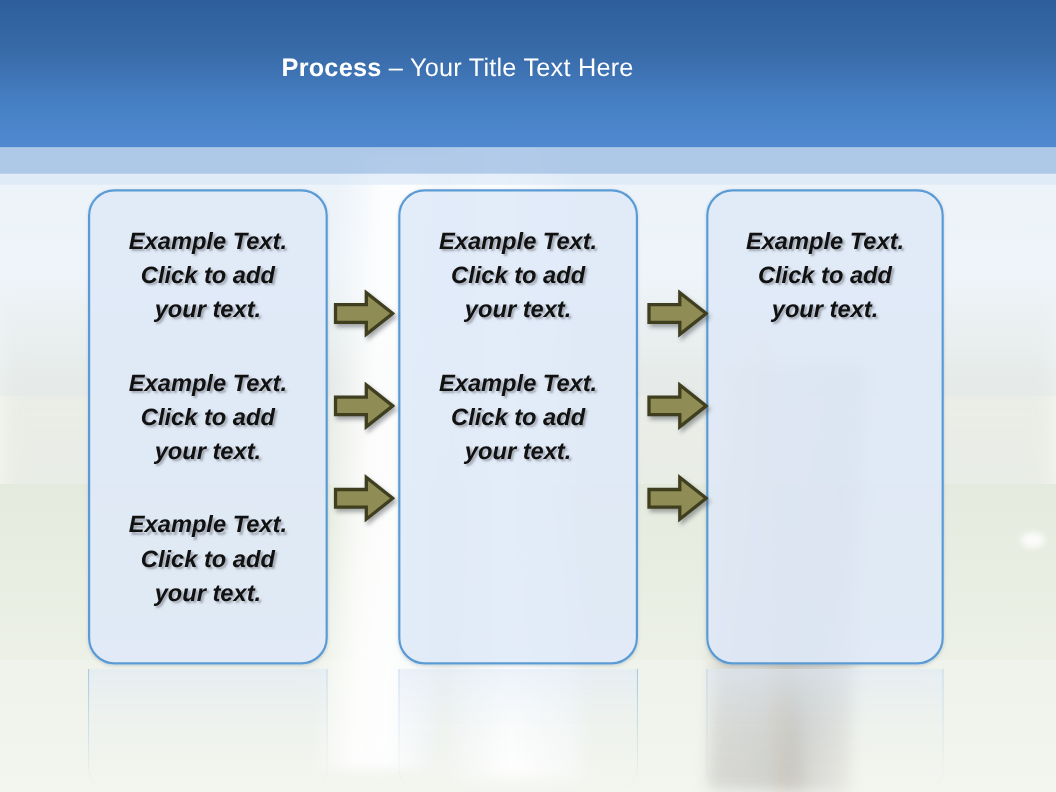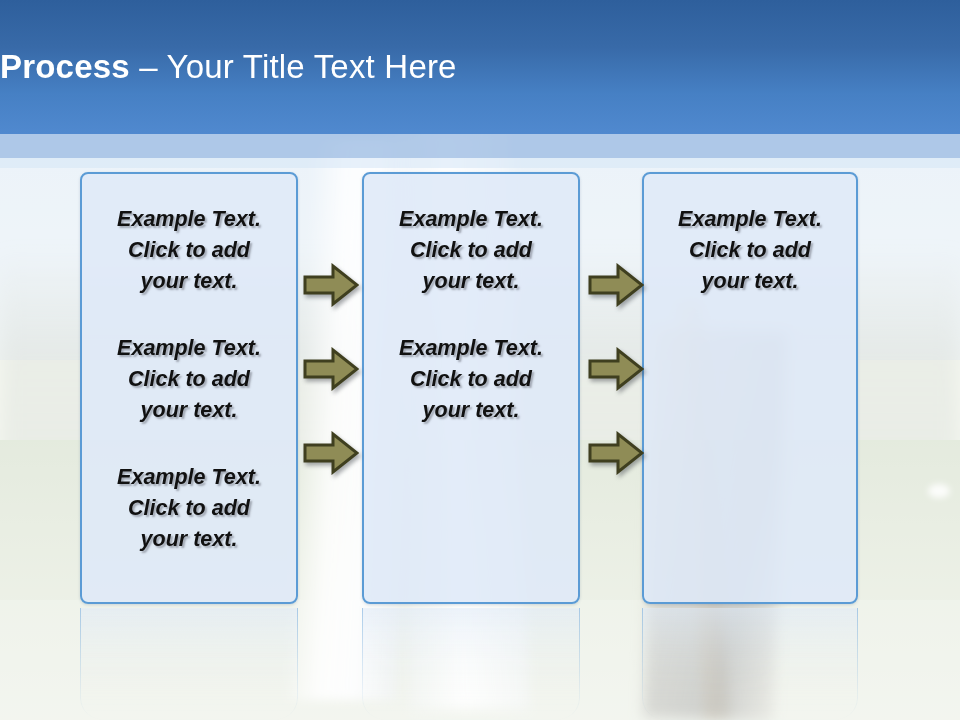--- a/index.html
+++ b/index.html
@@ -77,32 +77,32 @@
   .header-band{
     position:absolute;left:0;top:134px;width:960px;height:24px;
     background:rgba(150,183,225,.72);
   }
   .header-band2{
     position:absolute;left:0;top:158px;width:960px;height:10px;
     background:rgba(214,230,246,.55);
   }
   .title{
     position:absolute;left:0;top:48px;width:832px;
-    text-align:left;color:#ffffff;
-    font-size:33px;letter-spacing:.2px;white-space:pre;
+    text-align:center;color:#ffffff;
+    font-size:23px;letter-spacing:.2px;white-space:pre;
   }
   .title .bold{font-weight:bold;}
   .title .rest{font-weight:normal;}
 
   
   .box{
     position:absolute;top:172px;height:432px;
     background:rgba(222,233,248,.86);
     border:2.5px solid #5b9bd5;
-    border-radius:8px;
+    border-radius:24px;
     box-shadow:0 1px 3px rgba(40,70,110,.18);
     box-sizing:border-box;
   }
   #box-1{left:80px;width:218px;}
   #box-2{left:362px;width:218px;}
   #box-3{left:642px;width:216px;}
 
   .box-body{
     position:absolute;left:0;top:30px;width:100%;
     display:flex;flex-direction:column;gap:36px;

